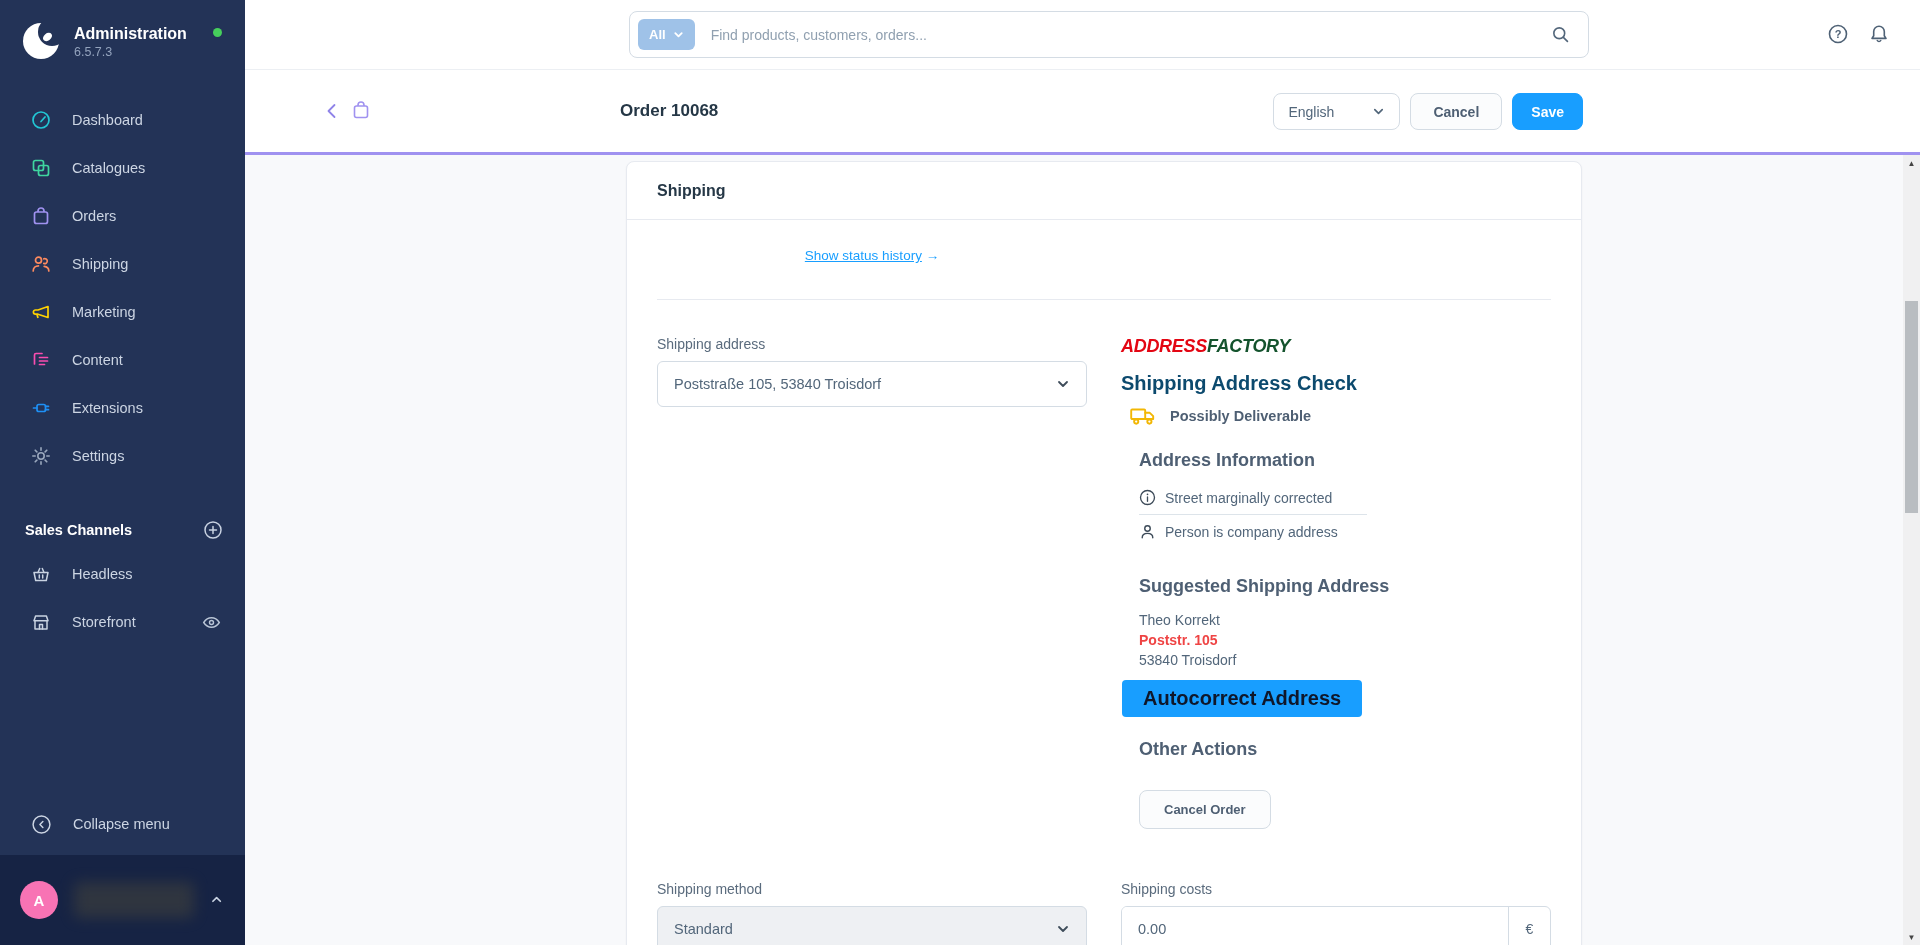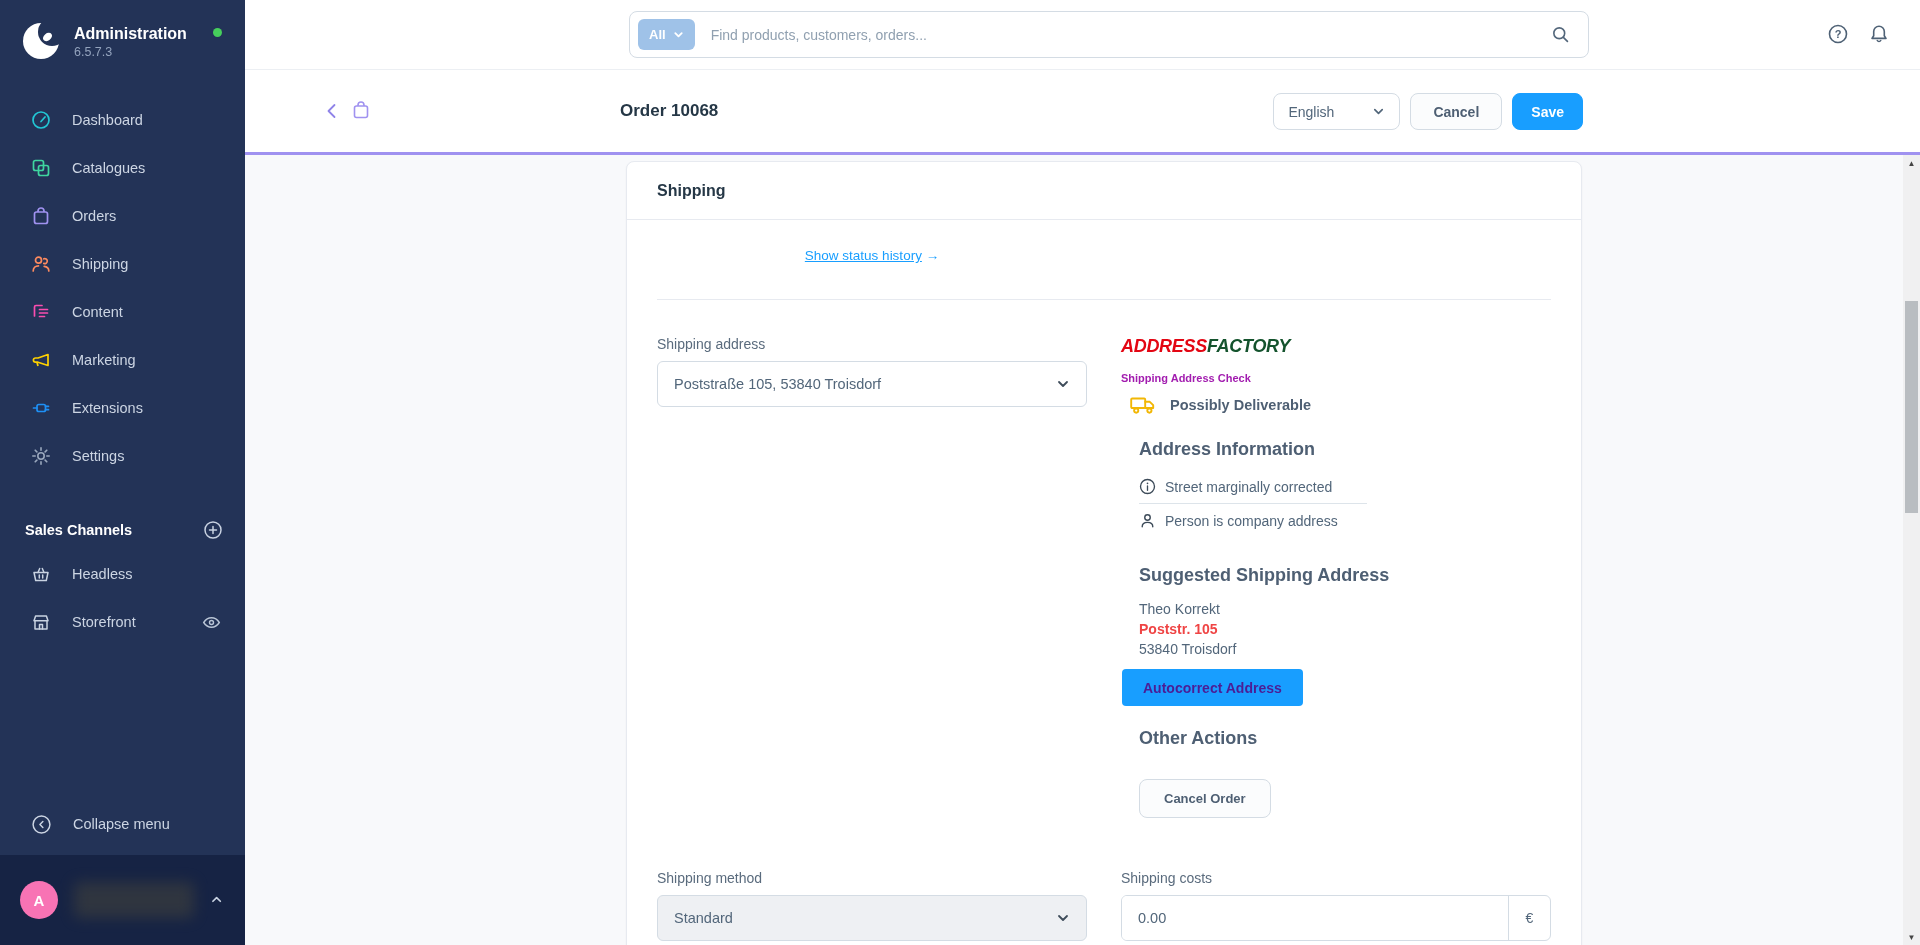--- a/index.html
+++ b/index.html
@@ -87,33 +87,33 @@
   .select-box svg { width:14px; height:14px; margin-left:auto; color:#3e4c5a; }
 
   .input-group { margin-top:9px; height:46px; border:1px solid #d4dce4; border-radius:6px; background:#fff; display:flex; align-items:stretch; overflow:hidden; }
   .input-group input { flex:1; border:none; outline:none; padding:0 16px; font-size:14.5px; color:#52667a; font-family:inherit; }
   .input-suffix { width:42px; border-left:1px solid #d4dce4; display:flex; align-items:center; justify-content:center; font-size:14px; color:#52667a; }
 
   
   .af { font-size:14px; color:#52667a; }
   .af-logo { font-style:italic; font-weight:bold; font-size:18px; letter-spacing:-.3px; }
   .af-logo .red { color:#e30613; } .af-logo .blk { color:#14532d; }
-  .af-check-title { margin-top:15px; font-weight:bold; font-size:11px; color:#a21caf; }
+  .af-check-title { margin-top:15px; font-weight:bold; font-size:20px; color:#0c4a6e; }
   .af-status { margin-top:11px; display:flex; align-items:center; gap:13px; padding-left:9px; font-weight:bold; font-size:14.5px; color:#4e5f73; }
   .af-status .truck { width:27px; height:20px; color:#f2b705; flex:none; }
   .af-ind { margin-left:18px; }
   .af-sec-title { font-weight:bold; font-size:18px; color:#4e5f73; }
   .mt22 { margin-top:24px; } .mt26 { margin-top:28px; }
   .af-list { margin-top:10px; width:228px; }
   .af-item { display:flex; align-items:center; gap:9px; padding:8px 0; font-size:14px; color:#52667a; }
   .af-item + .af-item { border-top:1px solid #dde4ea; }
   .af-item .ic { width:17px; height:17px; color:#3c4a58; flex:none; }
   .af-addr { margin-top:13px; line-height:20px; font-size:14px; }
   .af-addr .street { color:#ef4444; font-weight:bold; }
-  .btn-autocorrect { margin-top:10px; margin-left:-17px; height:37px; padding:0 21px; background:#189eff; border:none; border-radius:4px; color:#4c1d95; font-weight:bold; font-size:14px; font-family:inherit; cursor:pointer; }
+  .btn-autocorrect { margin-top:10px; margin-left:-17px; height:37px; padding:0 21px; background:#189eff; border:none; border-radius:4px; color:#0f172a; font-weight:bold; font-size:20px; font-family:inherit; cursor:pointer; }
   .af-other { margin-top:22px; }
   .btn-cancel-order { margin-top:30px; height:39px; padding:0 24px; background:#fbfcfd; border:1px solid #d4dce4; border-radius:8px; color:#4e5f73; font-weight:bold; font-size:13px; font-family:inherit; cursor:pointer; }
 
   .row3 { margin-top:52px; }
 </style>
 </head>
 <body>
 
 <div class="app">
 
@@ -164,36 +164,36 @@
           <svg viewBox="0 0 20 20" fill="none" stroke="currentColor" stroke-width="1.7" stroke-linecap="round">
               <circle cx="7.5" cy="6.2" r="3"></circle>
               <path d="M2.2 17c0-3.2 2.4-5.2 5.3-5.2"></path>
               <path d="M12.8 4.8a2.5 2.5 0 110 4.6"></path>
               <path d="M13.2 12.4c2.7.3 4.6 2.1 4.6 4.6"></path>
             </svg>
         </span>
           <span>Shipping</span>
       </div>
       <div class="nav-item">
+        <span class="ic i-marketing">
+          <svg viewBox="0 0 20 20" fill="none" stroke="currentColor" stroke-width="1.7" stroke-linejoin="round">
+              <path d="M17 4.5L7 8H4.5a1.8 1.8 0 000 4.2H7l10 3.3V4.5z"></path>
+              <path d="M6 12.5l1 3.5"></path>
+            </svg>
+        </span>
+          <span>Marketing</span>
+      </div>
+      <div class="nav-item">
         <span class="ic i-content">
           <svg viewBox="0 0 20 20" fill="none" stroke="currentColor" stroke-width="1.7" stroke-linecap="round" stroke-linejoin="round">
               <path d="M11 3.5H5a1.5 1.5 0 00-1.5 1.5v9"></path>
               <path d="M8.5 7.5h8M8.5 11h8M8.5 14.5h5"></path>
             </svg>
         </span>
           <span>Content</span>
-      </div>
-      <div class="nav-item">
-        <span class="ic i-marketing">
-          <svg viewBox="0 0 20 20" fill="none" stroke="currentColor" stroke-width="1.7" stroke-linejoin="round">
-              <path d="M17 4.5L7 8H4.5a1.8 1.8 0 000 4.2H7l10 3.3V4.5z"></path>
-              <path d="M6 12.5l1 3.5"></path>
-            </svg>
-        </span>
-          <span>Marketing</span>
       </div>
       <div class="nav-item">
         <span class="ic i-extensions">
           <svg viewBox="0 0 20 20" fill="none" stroke="currentColor" stroke-width="1.7" stroke-linecap="round" stroke-linejoin="round">
               <rect x="6" y="6.5" width="8.5" height="7" rx="1.8"></rect>
               <path d="M2.5 10H6M14.5 8.3h3M14.5 11.7h3"></path>
             </svg>
         </span>
           <span>Extensions</span>
       </div>

